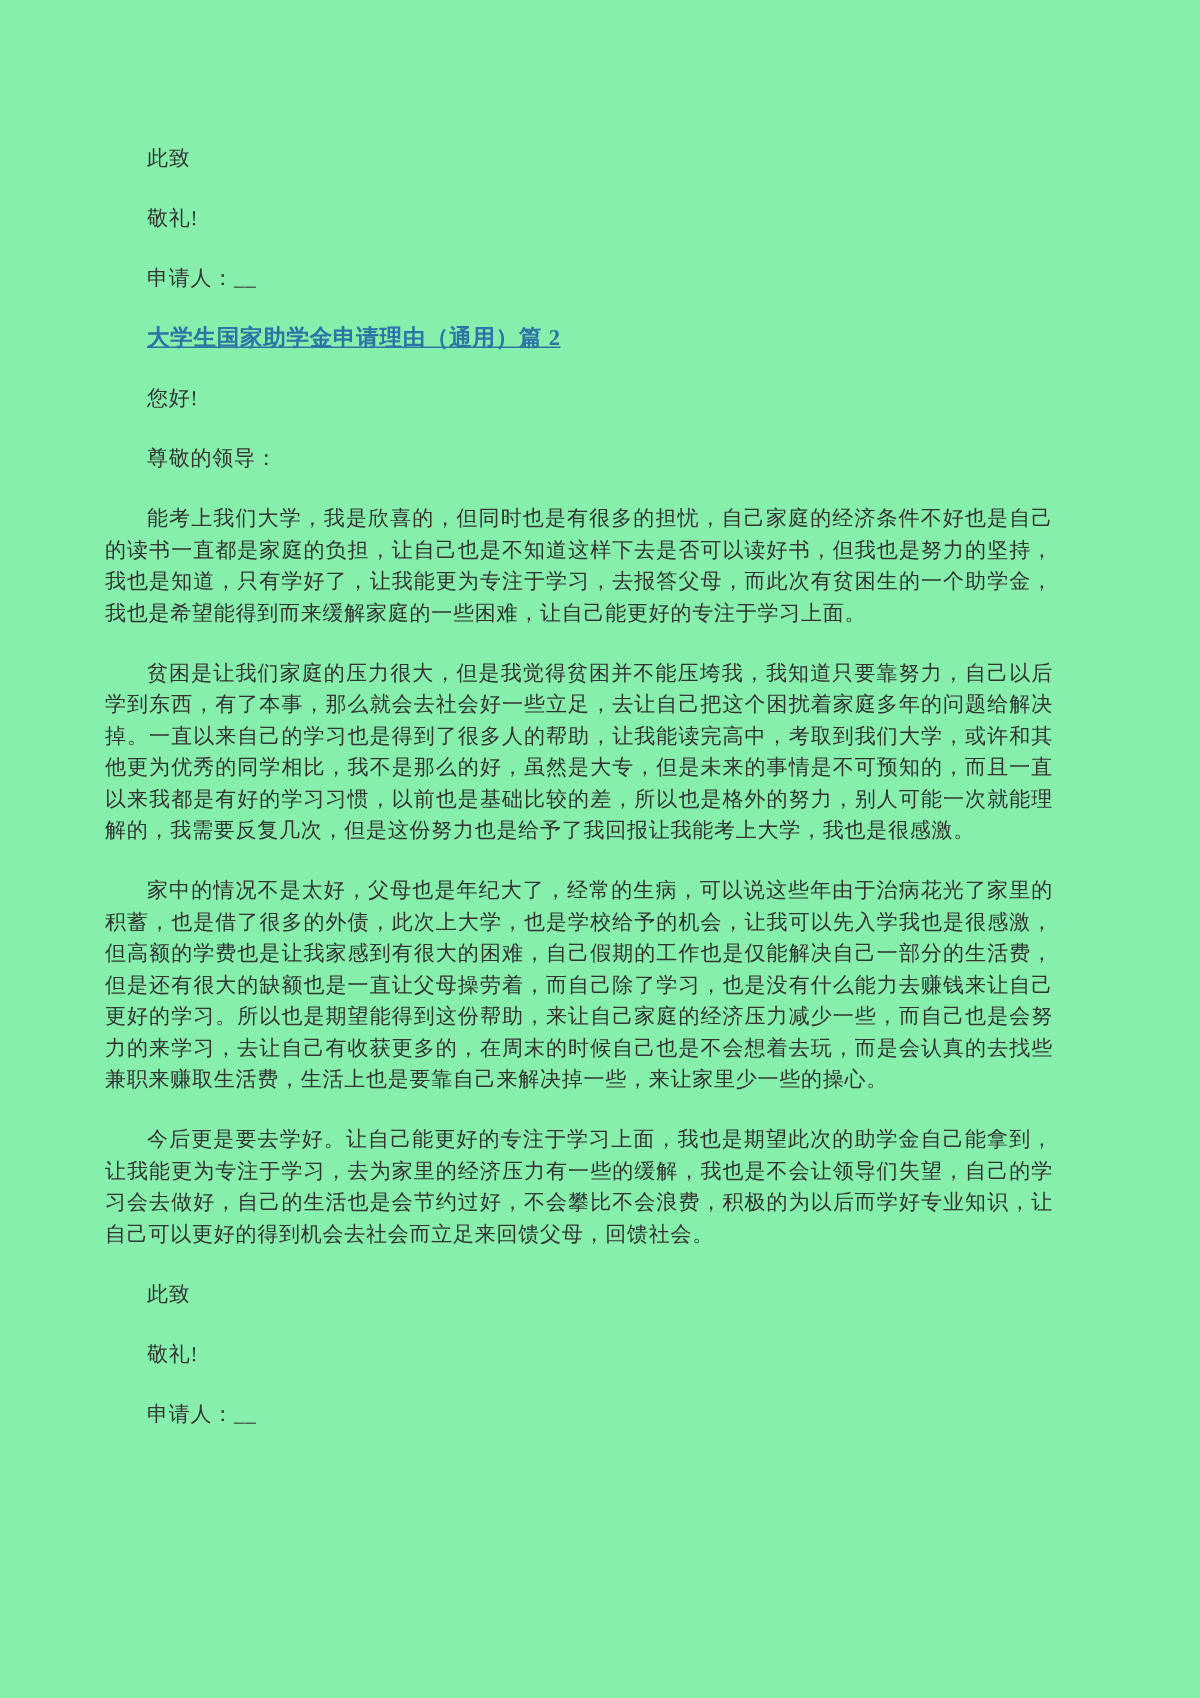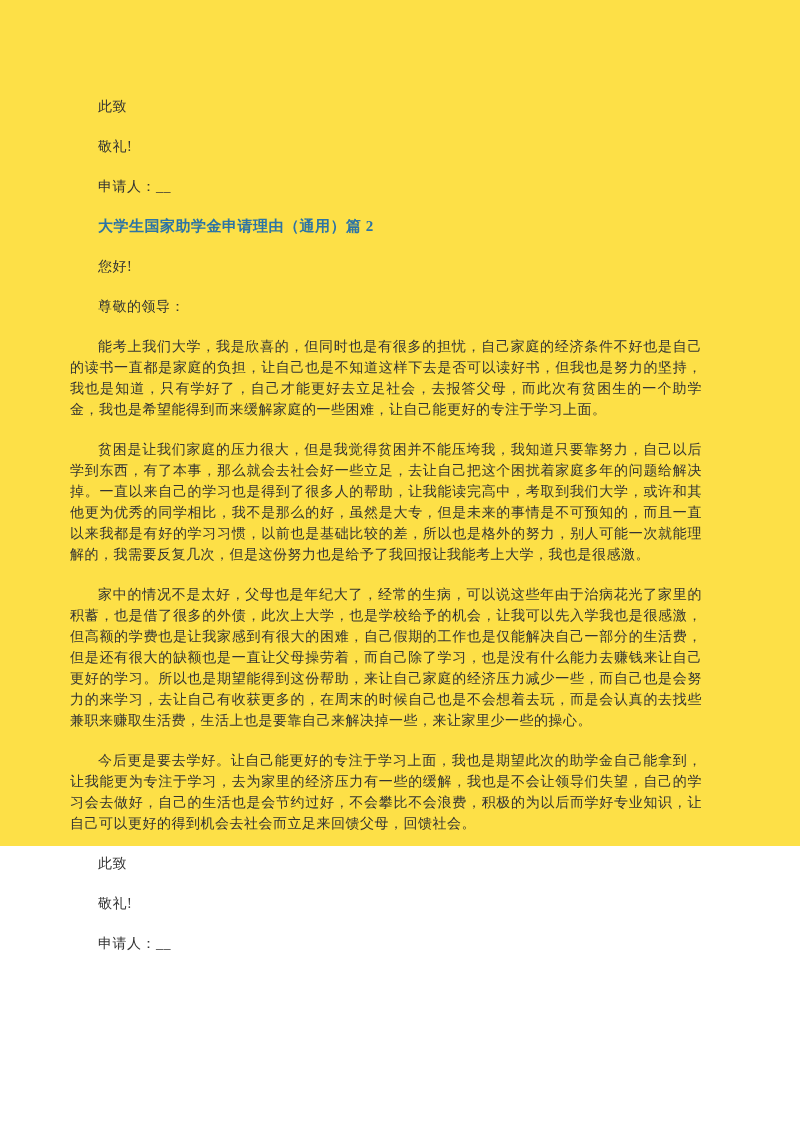--- a/index.html
+++ b/index.html
@@ -9,63 +9,64 @@
   }
   body {
     width: 800px;
     height: 1132px;
     font-family: "Liberation Serif", "DejaVu Serif", serif;
     overflow: hidden;
   }
   .page {
     box-sizing: border-box;
     width: 800px;
-    height: 846px;
+    height: 1132px;
     padding: 96px 98px 0 70px;
-    background: #fde047;
+    background: #86efac;
     color: #333333;
   }
   .page p {
     margin: 0 0 19px 0;
     font-size: 14px;
     line-height: 21px;
     text-indent: 28px;
     letter-spacing: 0.5px;
   }
   .para {
     text-align: justify;
   }
   .short-line {
     text-align: left;
   }
   .section-heading {
     color: #2c74a6;
     font-weight: bold;
     font-size: 15px !important;
+    text-decoration: underline;
   }
 </style>
 </head>
 <body>
 
 <div class="page">
 
   <p class="short-line">此致</p>
 
   <p class="short-line">敬礼!</p>
 
   <p class="short-line">申请人：__</p>
 
 
   <p class="short-line section-heading">大学生国家助学金申请理由（通用）篇 2</p>
 
   <p class="short-line">您好!</p>
 
   <p class="short-line">尊敬的领导：</p>
 
-  <p class="para">能考上我们大学，我是欣喜的，但同时也是有很多的担忧，自己家庭的经济条件不好也是自己的读书一直都是家庭的负担，让自己也是不知道这样下去是否可以读好书，但我也是努力的坚持，我也是知道，只有学好了，自己才能更好去立足社会，去报答父母，而此次有贫困生的一个助学金，我也是希望能得到而来缓解家庭的一些困难，让自己能更好的专注于学习上面。</p>
+  <p class="para">能考上我们大学，我是欣喜的，但同时也是有很多的担忧，自己家庭的经济条件不好也是自己的读书一直都是家庭的负担，让自己也是不知道这样下去是否可以读好书，但我也是努力的坚持，我也是知道，只有学好了，让我能更为专注于学习，去报答父母，而此次有贫困生的一个助学金，我也是希望能得到而来缓解家庭的一些困难，让自己能更好的专注于学习上面。</p>
 
   <p class="para">贫困是让我们家庭的压力很大，但是我觉得贫困并不能压垮我，我知道只要靠努力，自己以后学到东西，有了本事，那么就会去社会好一些立足，去让自己把这个困扰着家庭多年的问题给解决掉。一直以来自己的学习也是得到了很多人的帮助，让我能读完高中，考取到我们大学，或许和其他更为优秀的同学相比，我不是那么的好，虽然是大专，但是未来的事情是不可预知的，而且一直以来我都是有好的学习习惯，以前也是基础比较的差，所以也是格外的努力，别人可能一次就能理解的，我需要反复几次，但是这份努力也是给予了我回报让我能考上大学，我也是很感激。</p>
 
   <p class="para">家中的情况不是太好，父母也是年纪大了，经常的生病，可以说这些年由于治病花光了家里的积蓄，也是借了很多的外债，此次上大学，也是学校给予的机会，让我可以先入学我也是很感激，但高额的学费也是让我家感到有很大的困难，自己假期的工作也是仅能解决自己一部分的生活费，但是还有很大的缺额也是一直让父母操劳着，而自己除了学习，也是没有什么能力去赚钱来让自己更好的学习。所以也是期望能得到这份帮助，来让自己家庭的经济压力减少一些，而自己也是会努力的来学习，去让自己有收获更多的，在周末的时候自己也是不会想着去玩，而是会认真的去找些兼职来赚取生活费，生活上也是要靠自己来解决掉一些，来让家里少一些的操心。</p>
 
   <p class="para">今后更是要去学好。让自己能更好的专注于学习上面，我也是期望此次的助学金自己能拿到，让我能更为专注于学习，去为家里的经济压力有一些的缓解，我也是不会让领导们失望，自己的学习会去做好，自己的生活也是会节约过好，不会攀比不会浪费，积极的为以后而学好专业知识，让自己可以更好的得到机会去社会而立足来回馈父母，回馈社会。</p>
 
   <p class="short-line">此致</p>
 
   <p class="short-line">敬礼!</p>

